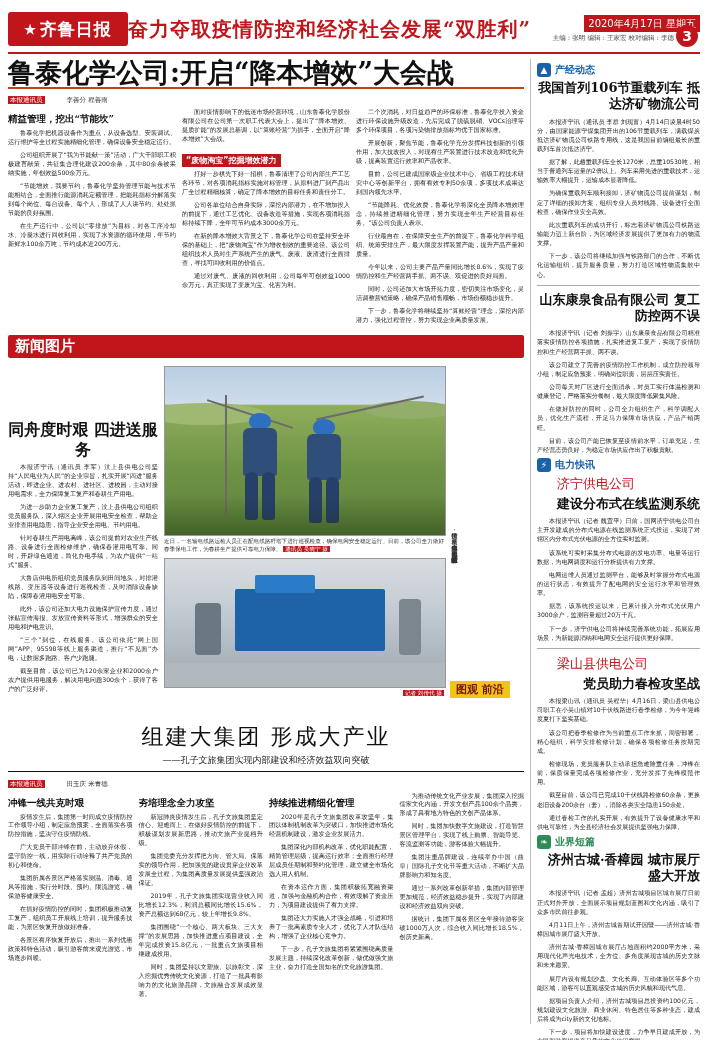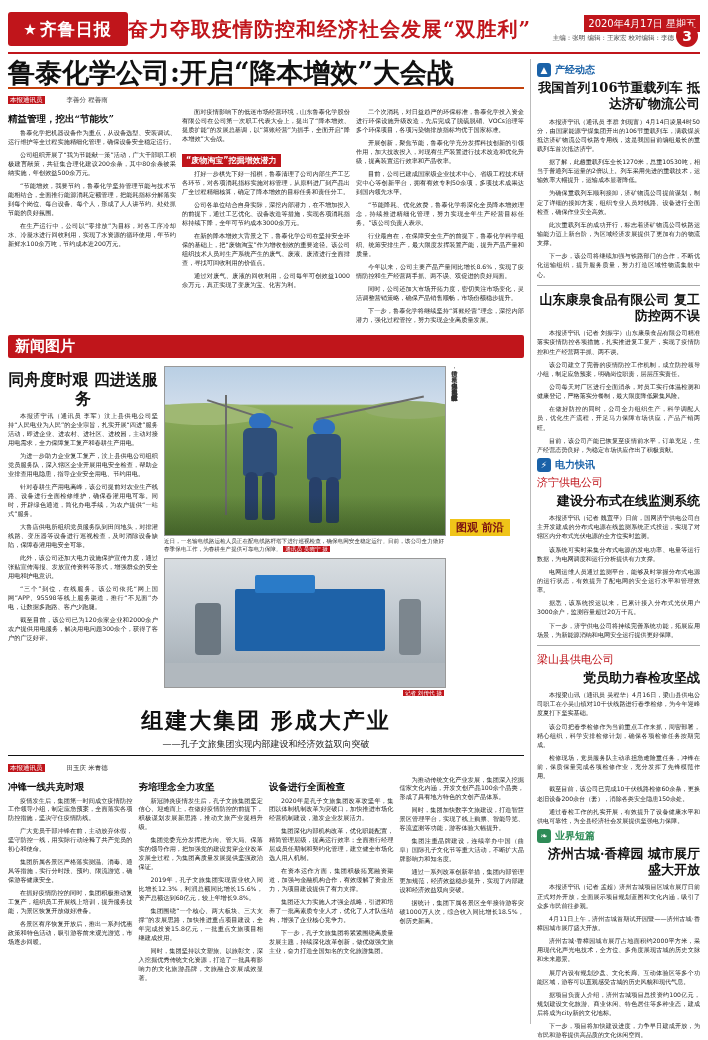--- a/index.html
+++ b/index.html
@@ -67,21 +67,21 @@
   }
 
   
   .sec-banner{
     display:inline-block;background:#1a62a8;color:#fff;font-weight:bold;font-size:15px;
     padding:2px 7px;border-radius:2px;margin:6px 0 4px;
     font-family:"DejaVu Serif","Liberation Serif",serif;
   }
   .sec-banner.red{background:#c0151b;}
 
-  .mid-area{display:flex;gap:6px;margin-top:4px;}
+  .mid-area{display:flex;gap:6px;margin-top:4px;align-items:flex-end;}
   .mid-left{width:150px;}
   .mid-photo{width:280px;}
   .mid-right{width:74px;}
 
   .photo{
     width:100%;background:#7d9c55;position:relative;overflow:hidden;border:1px solid #999;
   }
   .photo.field{height:168px;
     background:
       linear-gradient(to bottom,#b9cfe4 0%,#cfdceb 22%,#8fae5d 23%,#6f9345 60%,#5d823a 100%);
@@ -107,37 +107,37 @@
     writing-mode:vertical-rl;text-orientation:upright;font-size:6px;line-height:1.6;
     height:150px;color:#333;
   }
   .photo-label{
     display:inline-block;background:#f0c419;color:#7a1010;font-weight:bold;font-size:11px;
     padding:1px 6px;margin-top:3px;font-family:"DejaVu Serif","Liberation Serif",serif;
   }
 
   
   .feat2-title{
-    text-align:center;font-size:22px;font-weight:bold;margin:8px 0 2px;
+    text-align:center;font-size:22px;font-weight:normal;margin:24px 0 2px;
     font-family:"DejaVu Serif","Liberation Serif",serif;letter-spacing:2px;
   }
   .feat2-sub{
     text-align:center;font-size:9px;color:#222;margin-bottom:5px;
     font-family:"DejaVu Serif","Liberation Serif",serif;
     border-bottom:1px solid #111;padding-bottom:4px;
   }
   .cols4{display:flex;gap:6px;}
 
   
   .r-head{
     font-size:13px;font-weight:bold;line-height:1.25;margin:3px 0 4px;
     font-family:"DejaVu Serif","Liberation Serif",serif;
     text-align:right;
   }
-  .r-kicker{font-size:11px;color:#c0151b;margin-bottom:2px;}
+  .r-kicker{font-size:13px;color:#c0151b;margin-bottom:2px;margin-left:20px;}
   .r-divider{border-top:1px solid #aaa;margin:6px 0;}
   .r-banner{
     display:flex;align-items:center;gap:4px;margin:4px 0 3px;
   }
   .r-banner .bi{
     width:14px;height:14px;border-radius:3px;background:#1a62a8;color:#fff;
     font-size:9px;display:flex;align-items:center;justify-content:center;
   }
   .r-banner .bt{font-size:10px;font-weight:bold;color:#1a62a8;
     font-family:"DejaVu Serif","Liberation Serif",serif;}
@@ -280,21 +280,21 @@
         </div>
         <div class="col">
           <div class="subhead">夯培理念全力攻坚</div>
           <p class="txt">新冠肺炎疫情发生后，孔子文旅集团坚定信心、迎难而上，在做好疫情防控的前提下，积极谋划发展新思路，推动文旅产业提档升级。</p>
           <p class="txt">集团党委充分发挥把方向、管大局、保落实的领导作用，把加强党的建设贯穿企业改革发展全过程，为集团高质量发展提供坚强政治保证。</p>
           <p class="txt">2019年，孔子文旅集团实现营业收入同比增长12.3%，利润总额同比增长15.6%，资产总额达到68亿元，较上年增长9.8%。</p>
           <p class="txt">集团围绕“一个核心、两大板块、三大支撑”的发展思路，加快推进重点项目建设，全年完成投资15.8亿元，一批重点文旅项目相继建成投用。</p>
           <p class="txt">同时，集团坚持以文塑旅、以旅彰文，深入挖掘优秀传统文化资源，打造了一批具有影响力的文化旅游品牌，文旅融合发展成效显著。</p>
         </div>
         <div class="col">
-          <div class="subhead">设备进行全面检查</div>
+          <div class="subhead">持续推进精细化管理</div>
           <p class="txt">2020年是孔子文旅集团改革攻坚年，集团以体制机制改革为突破口，加快推进市场化经营机制建设，激发企业发展活力。</p>
           <p class="txt">集团深化内部机构改革，优化职能配置，精简管理层级，提高运行效率；全面推行经理层成员任期制和契约化管理，建立健全市场化选人用人机制。</p>
           <p class="txt">在资本运作方面，集团积极拓宽融资渠道，加强与金融机构合作，有效缓解了资金压力，为项目建设提供了有力支撑。</p>
           <p class="txt">集团还大力实施人才强企战略，引进和培养了一批高素质专业人才，优化了人才队伍结构，增强了企业核心竞争力。</p>
           <p class="txt">下一步，孔子文旅集团将紧紧围绕高质量发展主题，持续深化改革创新，做优做强文旅主业，奋力打造全国知名的文化旅游集团。</p>
         </div>
         <div class="col">
           <p class="txt">为推动传统文化产业发展，集团深入挖掘儒家文化内涵，开发文创产品100余个品类，形成了具有地方特色的文创产品体系。</p>
           <p class="txt">同时，集团加快数字文旅建设，打造智慧景区管理平台，实现了线上购票、智能导览、客流监测等功能，游客体验大幅提升。</p>
           <p class="txt">集团注重品牌建设，连续举办中国（曲阜）国际孔子文化节等重大活动，不断扩大品牌影响力和知名度。</p>

